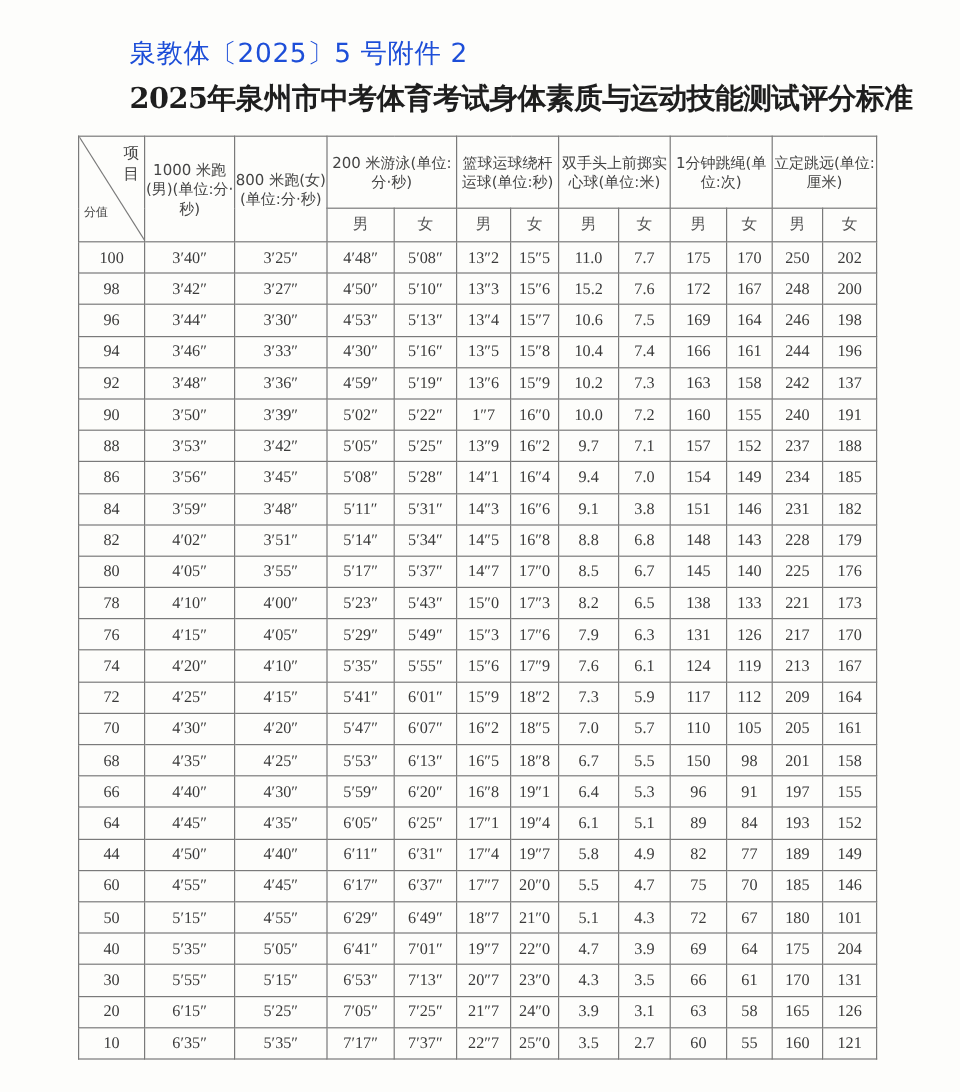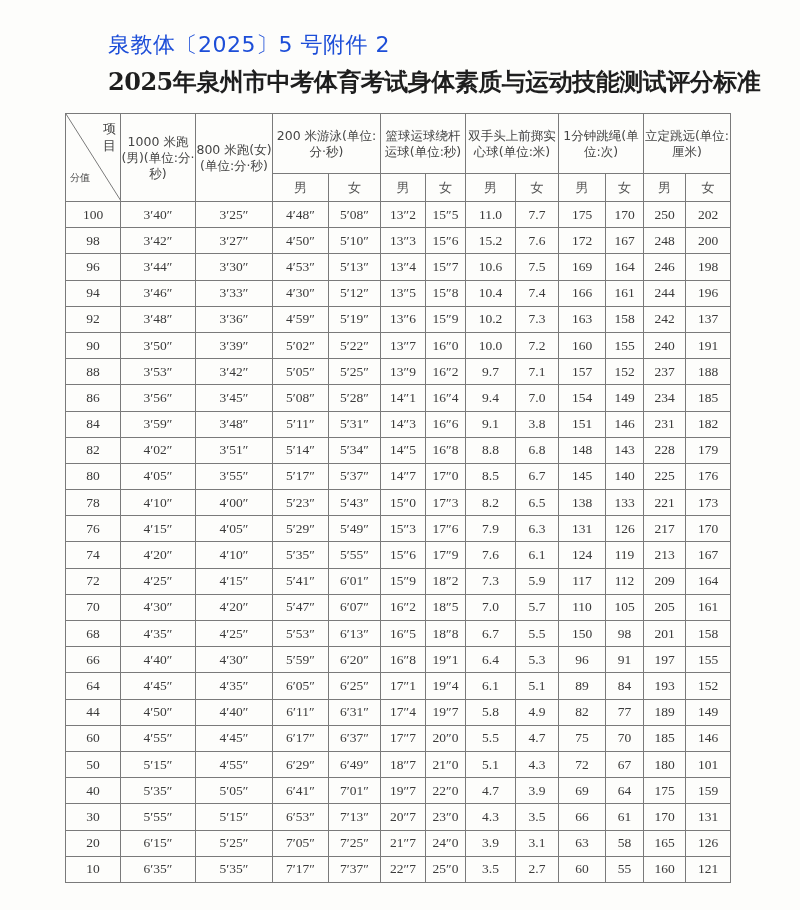--- a/index.html
+++ b/index.html
@@ -127,21 +127,21 @@
         <td>169</td>
         <td>164</td>
         <td>246</td>
         <td>198</td>
       </tr>
       <tr>
         <td>94</td>
         <td>3′46″</td>
         <td>3′33″</td>
         <td>4′30″</td>
-        <td>5′12″</td>
+        <td>5′16″</td>
         <td>13″5</td>
         <td>15″8</td>
         <td>10.4</td>
         <td>7.4</td>
         <td>166</td>
         <td>161</td>
         <td>244</td>
         <td>196</td>
       </tr>
       <tr>
@@ -158,21 +158,21 @@
         <td>158</td>
         <td>242</td>
         <td>137</td>
       </tr>
       <tr>
         <td>90</td>
         <td>3′50″</td>
         <td>3′39″</td>
         <td>5′02″</td>
         <td>5′22″</td>
-        <td>13″7</td>
+        <td>1″7</td>
         <td>16″0</td>
         <td>10.0</td>
         <td>7.2</td>
         <td>160</td>
         <td>155</td>
         <td>240</td>
         <td>191</td>
       </tr>
       <tr>
         <td>88</td>
@@ -420,21 +420,21 @@
         <td>5′05″</td>
         <td>6′41″</td>
         <td>7′01″</td>
         <td>19″7</td>
         <td>22″0</td>
         <td>4.7</td>
         <td>3.9</td>
         <td>69</td>
         <td>64</td>
         <td>175</td>
-        <td>159</td>
+        <td>204</td>
       </tr>
       <tr>
         <td>30</td>
         <td>5′55″</td>
         <td>5′15″</td>
         <td>6′53″</td>
         <td>7′13″</td>
         <td>20″7</td>
         <td>23″0</td>
         <td>4.3</td>

